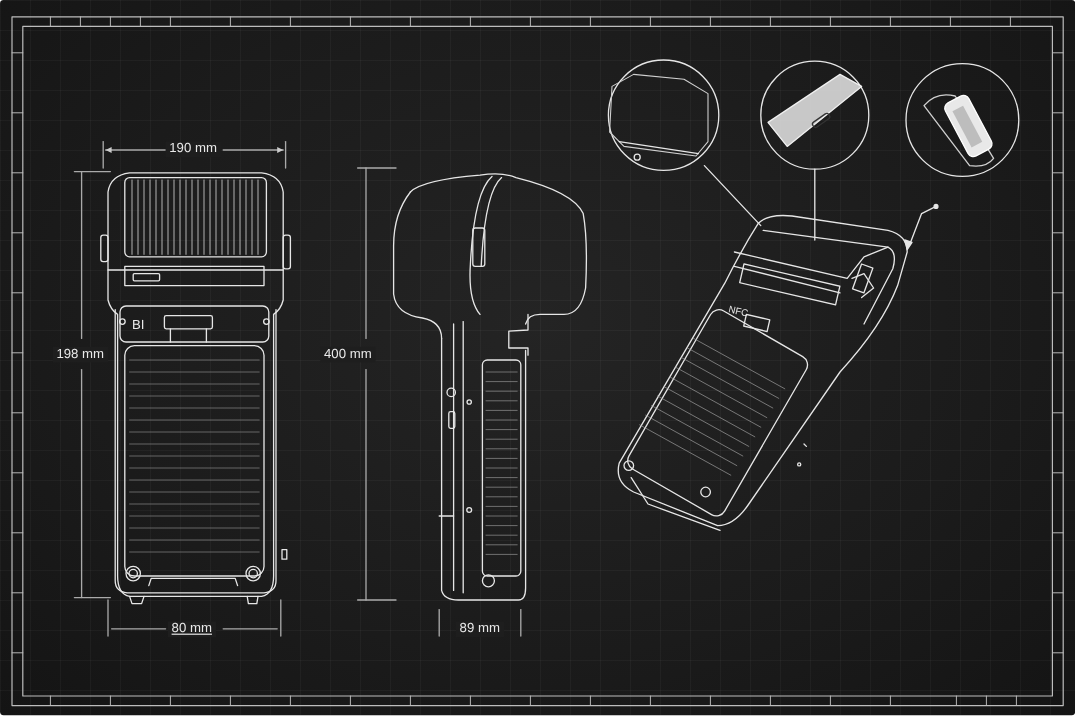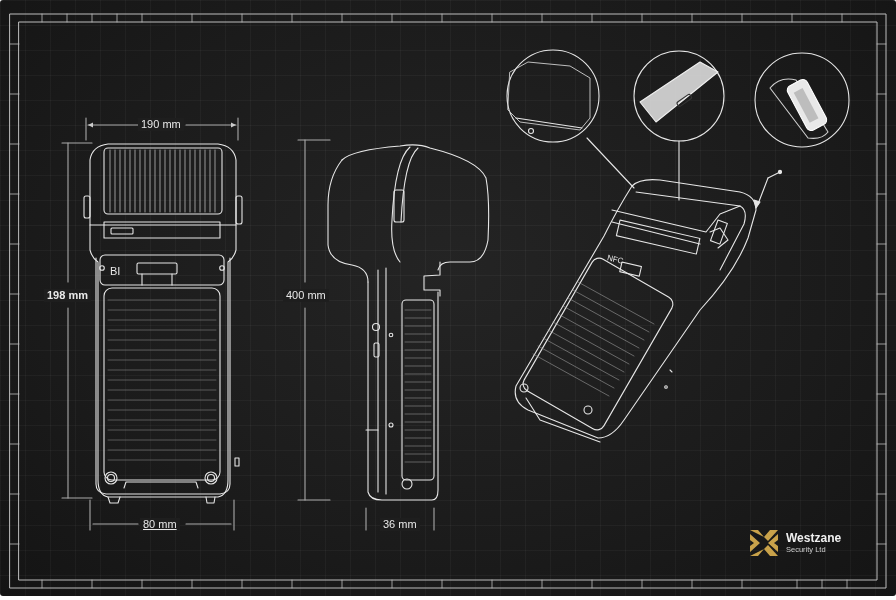--- a/index.html
+++ b/index.html
@@ -279,35 +279,21 @@
       <rect x="801" y="88" width="10" height="34" transform="rotate(-28 807 105)" fill="#bdbdbd" stroke="none"></rect>
 
       <line x1="780" y1="172" x2="768" y2="178"></line>
       <line x1="768" y1="178" x2="758" y2="204"></line>
       <path d="M756 208 l-2 -8 l6 2 z" fill="#e6e6e6"></path>
       <circle cx="780" cy="172" r="1.6" fill="#e6e6e6"></circle>
     </g>
   </svg>
 
   <div class="dim" style="left:138px;top:118px;">190 mm</div>
-  <div class="dim" style="left:44px;top:289px;font-weight:bold;">198 mm</div>
+  <div class="dim" style="left:44px;top:289px;">198 mm</div>
   <div class="dim" style="left:140px;top:518px;text-decoration:underline;">80 mm</div>
-  <div class="dim" style="left:283px;top:289px;text-align:center;">400 mm</div>
-  <div class="dim" style="left:380px;top:518px;">36 mm</div>
+  <div class="dim" style="left:267px;top:289px;text-align:center;">400 mm</div>
+  <div class="dim" style="left:380px;top:518px;">89 mm</div>
 
   <div class="dim" style="left:107px;top:265px;font-size:11px;background:transparent;">BI</div>
   <div class="dim" style="left:604px;top:253px;font-size:8px;background:transparent;transform:rotate(13deg);">NFC</div>
 
-  <div class="logo">
-    <svg width="32" height="30" viewBox="0 0 32 30">
-      <g fill="#c9a24a">
-        <path d="M2 2 L10 2 L16 9 L22 2 L30 2 L20 13 L16 9 Z"></path>
-        <path d="M2 28 L10 28 L16 21 L22 28 L30 28 L20 17 L16 21 Z"></path>
-        <path d="M2 6 L12 15 L2 24 L2 18 L6 15 L2 12 Z"></path>
-        <path d="M30 6 L20 15 L30 24 L30 18 L26 15 L30 12 Z"></path>
-      </g>
-    </svg>
-    <div class="logo-text">
-      <span class="brand">Westzane</span>
-      <span class="sub">Security Ltd</span>
-    </div>
-  </div>
 </div>
 
 </body></html>

